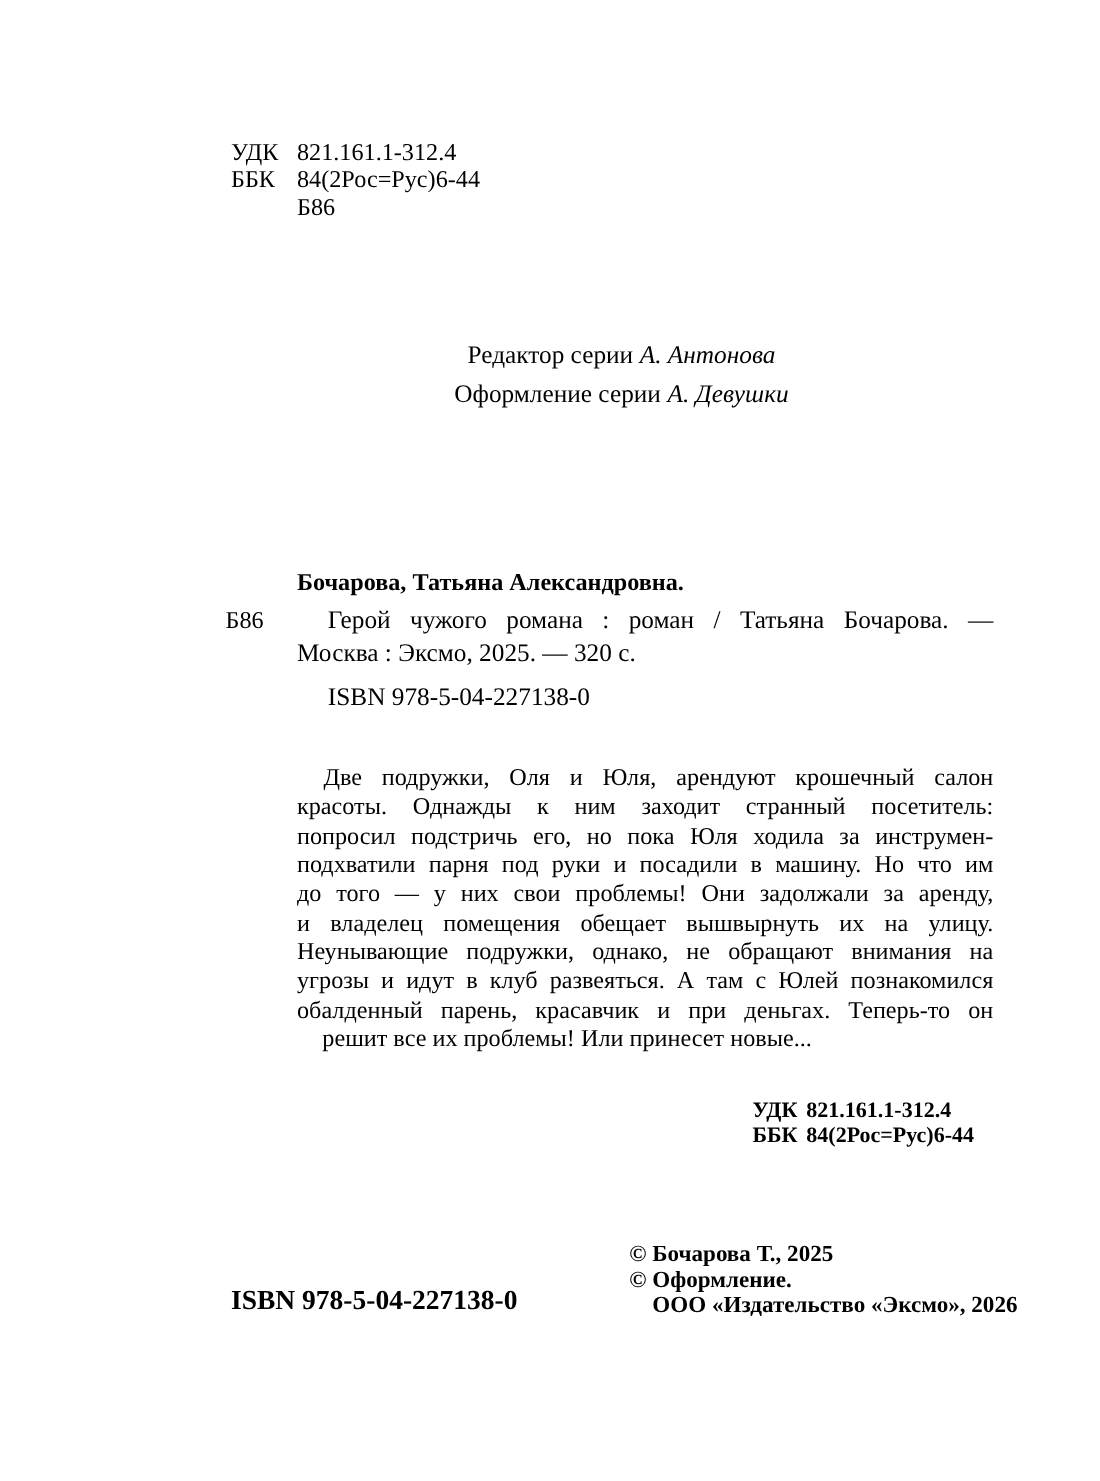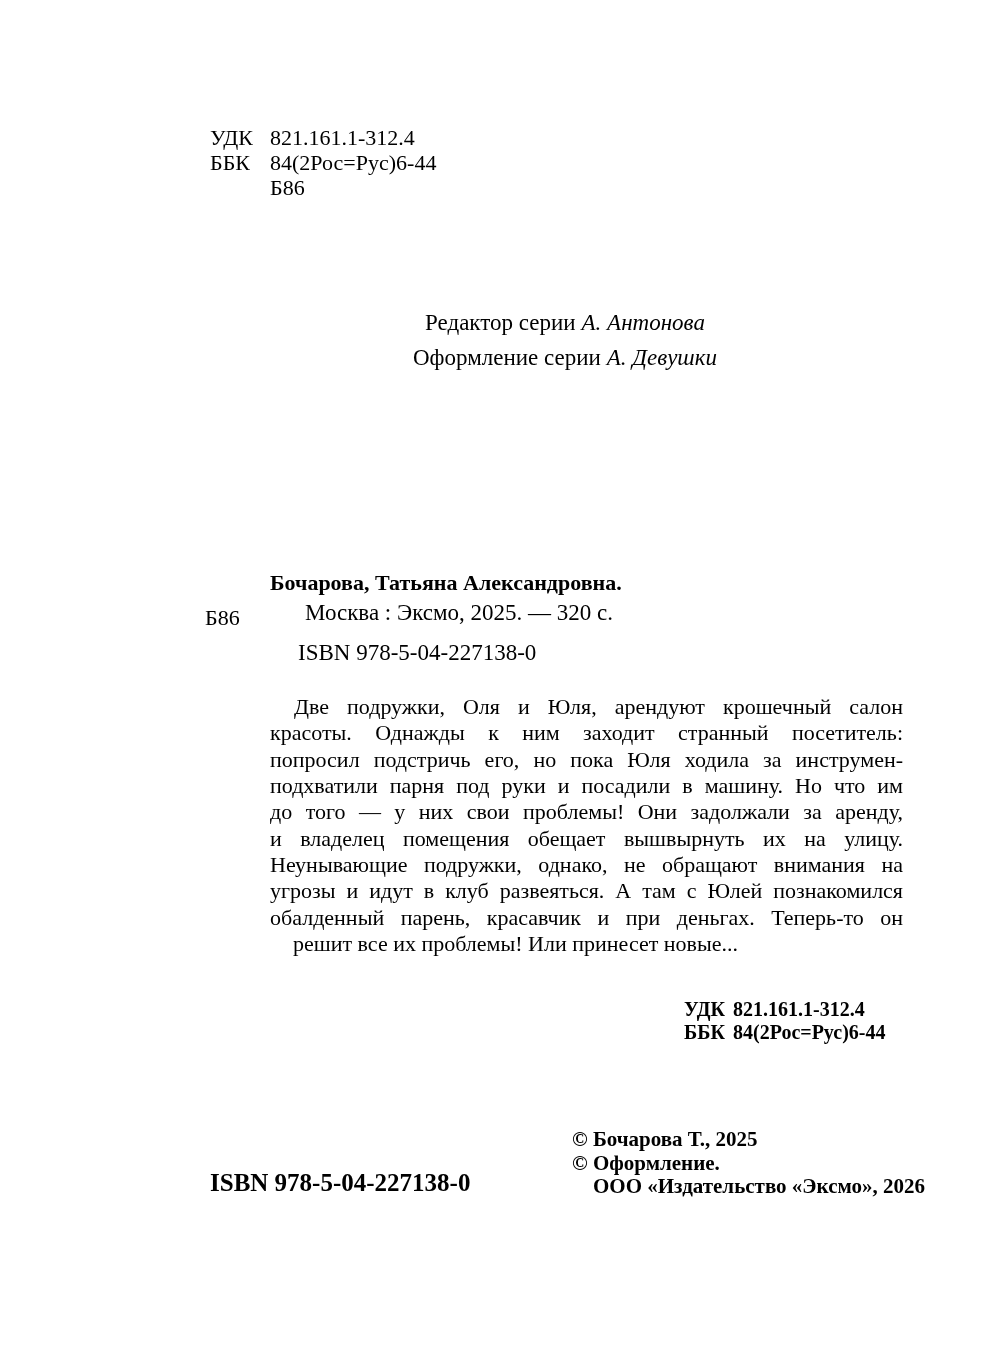--- a/index.html
+++ b/index.html
@@ -10,25 +10,25 @@
     overflow:hidden;
   }
   
   .top-codes { position:absolute; left:210px; top:125px; font-size:22px; line-height:25px; }
   .code-row { display:flex; }
   .code-label { display:inline-block; width:60px; }
   
   .series { position:absolute; left:270px; top:305px; width:590px; text-align:center; font-size:23px; line-height:35px; }
   .series .name { font-style:italic; margin-left:6px;text-align:right; }
   
-  .bib { position:absolute; left:270px; top:568px; width:633px; font-size:23px; }
+  .bib { position:absolute; left:270px; top:514px; width:633px; font-size:23px; }
   .bib-head { font-weight:bold; font-size:22px; line-height:30px; }
   .bib-sign { position:absolute; left:-65px; top:35px; font-size:22px; line-height:30px; }
   .bib-l1 { line-height:30px; margin-top:5px; text-indent:28px; }
-  .bib-l2 { line-height:30px;margin-left:35px; }
+  .bib-l2 { line-height:30px; }
   .bib-isbn { line-height:30px; margin-top:10px; padding-left:28px; }
   .jline { text-align:justify; text-align-last:justify; }
   
   .annotation { position:absolute; left:270px; top:694px; width:633px; font-size:22px; line-height:26.35px; }
   .annotation .first { text-indent:24px; }
   .annotation .last { text-align:left; text-align-last:left;margin-left:23px; }
   
   .bottom-codes { position:absolute; left:684px; top:998px; font-size:20px; line-height:23px; font-weight:bold; }
   .bottom-codes .code-label { width:49px; }
   
@@ -61,20 +61,21 @@
       <span>Редактор серии</span><span class="name">А. Антонова</span>
     </div>
     <div>
       <span>Оформление серии</span><span class="name">А. Девушки</span>
     </div>
   </div>
 
   <div class="bib">
     <div class="bib-head">Бочарова, Татьяна Александровна.</div>
     <div class="bib-sign">Б86</div>
+    <div class="bib-l1 jline">Герой чужого романа : роман / Татьяна Бочарова. —</div>
     <div class="bib-l2">Москва : Эксмо, 2025. — 320 с.</div>
     <div class="bib-isbn">ISBN 978-5-04-227138-0</div>
   </div>
 
   <div class="annotation">
     <div class="jline first">Две подружки, Оля и Юля, арендуют крошечный салон</div>
     <div class="jline">красоты. Однажды к ним заходит странный посетитель:</div>
     <div class="jline">попросил подстричь его, но пока Юля ходила за инструмен-</div>
     <div class="jline">подхватили парня под руки и посадили в машину. Но что им</div>
     <div class="jline">до того — у них свои проблемы! Они задолжали за аренду,</div>

